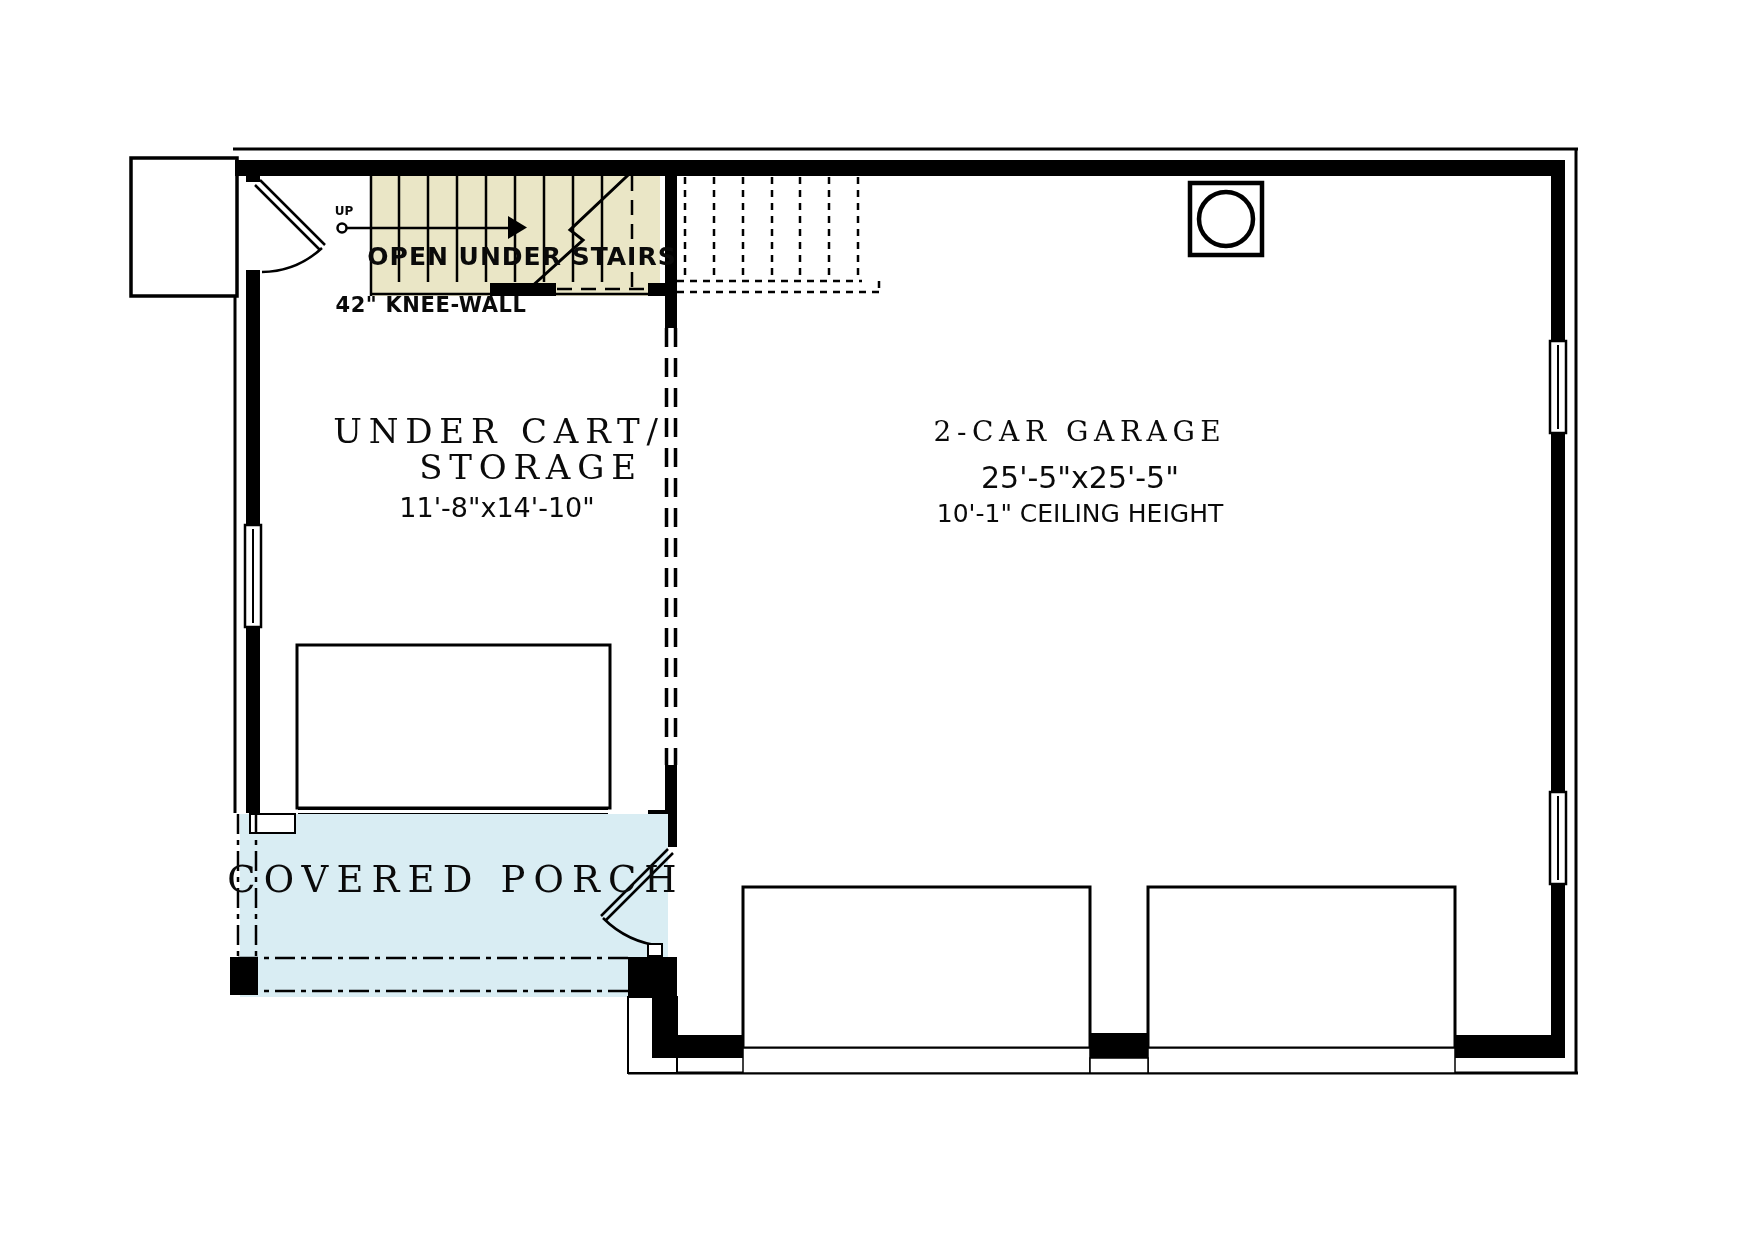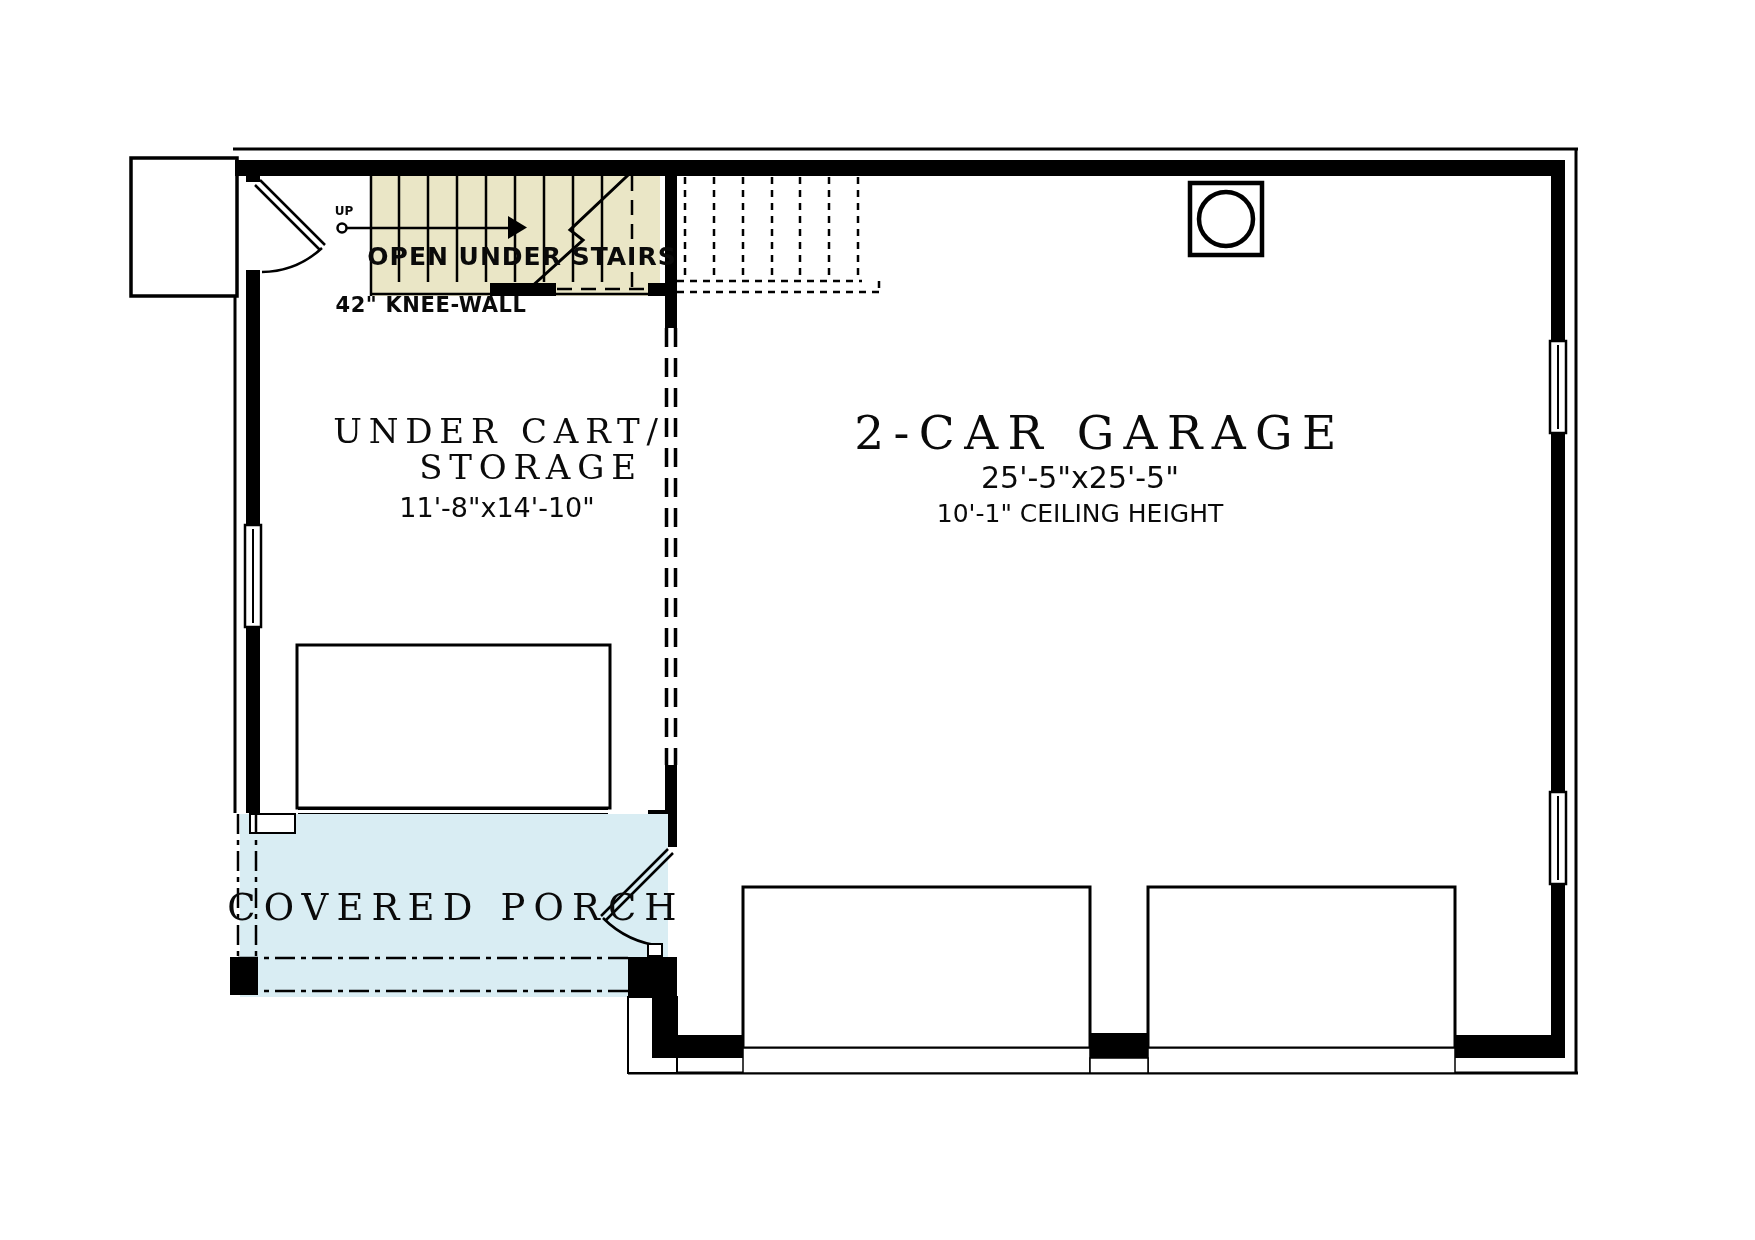--- a/index.html
+++ b/index.html
@@ -27,22 +27,22 @@
     line-height:1;
   }
   .serif{
     font-family:"DejaVu Serif","Liberation Serif",serif;
     letter-spacing:0.2em;
   }
   .hand{
     font-family:"DejaVu Sans","Liberation Sans",sans-serif;
   }
   .room-title{font-size:34px;}
-  .garage-title{font-size:47px;margin-left:20px;}
-  .porch-title{font-size:37px;letter-spacing:0.22em;margin-top:28px;}
+  .garage-title{font-size:28px;}
+  .porch-title{font-size:37px;letter-spacing:0.22em;}
   .dim{font-size:27px;}
   .dim-lg{font-size:30px;}
   .dim-sm{font-size:25px;}
   .anno{font-size:25px;font-weight:bold;letter-spacing:0.04em;}
   .anno-sm{font-size:12px;font-weight:bold;}
   .anno-knee{font-size:21px;font-weight:bold;letter-spacing:0.03em;}
 </style>
 </head>
 <body>
 

